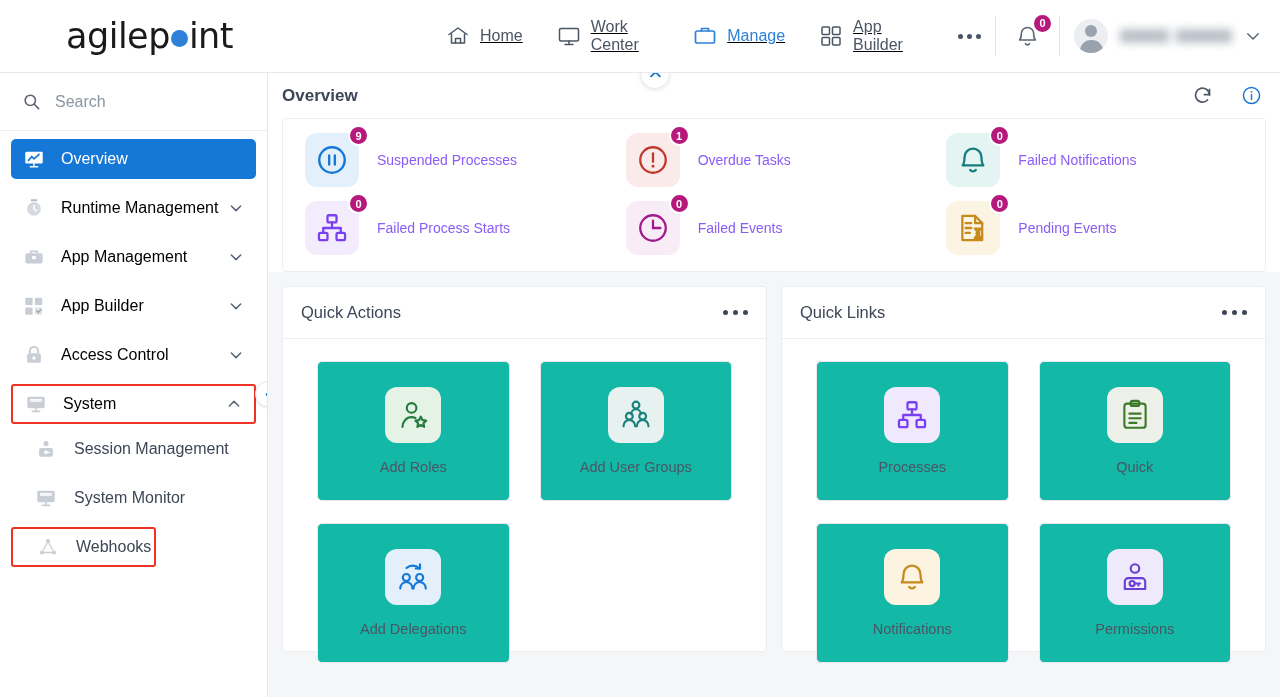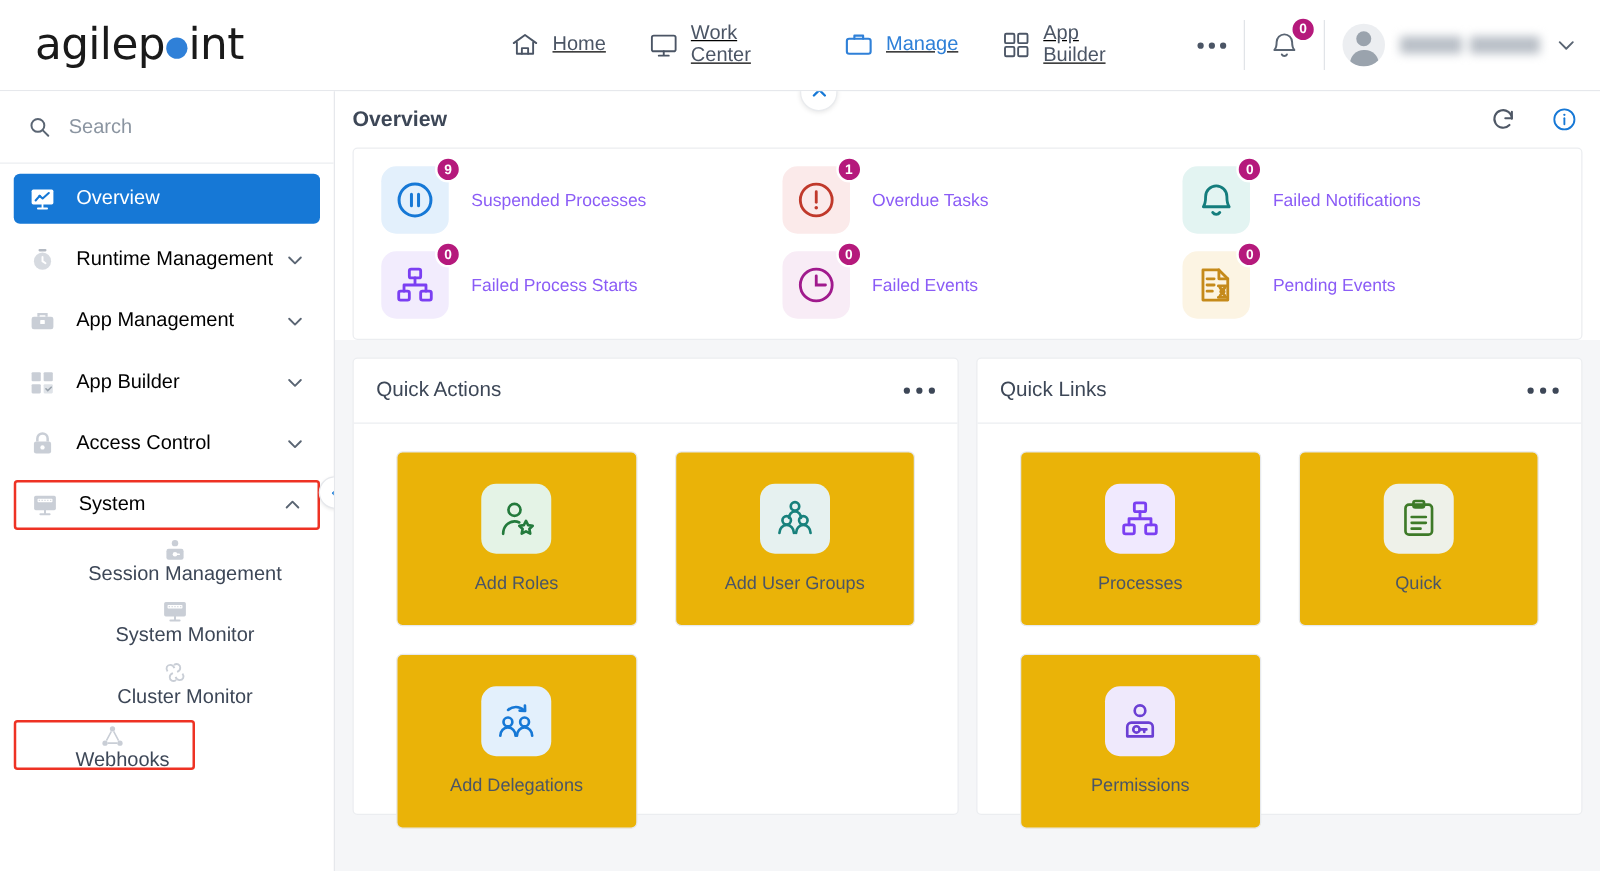--- a/index.html
+++ b/index.html
@@ -7,21 +7,21 @@
     width: 1280px; height: 697px;
     font-family: "Liberation Sans", sans-serif;
     background: #ffffff; overflow: hidden;
   }
   body { position: relative; }
 
   
   .header {
     position: absolute; top: 0; left: 0; width: 1280px; height: 73px;
     background: #ffffff; border-bottom: 1px solid #e6e8ec;
-    display: flex; align-items: center;
+    display: flex; align-items: center; padding-left: 38px;
   }
   .logo-wrap {
     width: 268px; height: 73px; display: flex; align-items: center;
     padding-left: 28px; flex: 0 0 268px;
   }
   .logo-text {
     font-size: 35px; letter-spacing: -0.5px; color: #1a1a1a;
     font-weight: 400; display: flex; align-items: center;
     font-family: "DejaVu Sans", sans-serif;
   }
@@ -108,21 +108,20 @@
   .nav-item.boxed {
     border: 2px solid #ee3224; border-radius: 3px; margin-bottom: 5px;
   }
   .nav-icon { width: 22px; height: 22px; flex: 0 0 22px; display: block; }
   .chev { width: 16px; height: 16px; flex: 0 0 16px; }
 
   .subnav-item {
     display: flex; align-items: center; height: 40px; padding: 0 12px 0 24px;
     cursor: pointer; margin-bottom: 9px; font-size: 16px; color: #3d4757;
     border-radius: 3px;
-    flex-direction: column;
   }
   .subnav-item .nav-label { margin-left: 17px; }
   .subnav-item.boxed {
     border: 2px solid #ee3224; width: 145px;
   }
 
   .collapse-handle {
     position: absolute; left: 255px; top: 308px; width: 26px; height: 26px;
     border-radius: 50%; background: #fff; border: 1px solid #e6e8ec;
     display: flex; align-items: center; justify-content: center; cursor: pointer;
@@ -181,21 +180,21 @@
   }
   .panel-title { font-size: 16.5px; font-weight: 400; color: #3d4757; }
   .panel-dots { margin-left: auto; display: flex; gap: 5px; cursor: pointer; }
   .panel-dots i { width: 5px; height: 5px; border-radius: 50%; background: #3d4757; display: block; }
 
   .tile-grid {
     display: grid; grid-template-columns: 1fr 1fr; gap: 22px 30px;
     padding: 22px 34px;
   }
   .tile {
-    background: #eab308; border: 1px solid #e7e9ec; border-radius: 5px;
+    background: #14b8a6; border: 1px solid #e7e9ec; border-radius: 5px;
     height: 140px; display: flex; flex-direction: column;
     align-items: center; justify-content: center; gap: 16px; cursor: pointer;
   }
   .tile-ico {
     width: 56px; height: 56px; border-radius: 12px;
     display: flex; align-items: center; justify-content: center;
   }
   .tile-label { font-size: 14.5px; color: #4b5565; }
 
   svg { display: block; }
@@ -413,31 +412,20 @@
         <svg width="22" height="22" viewBox="0 0 24 24" fill="none">
           <rect x="2.5" y="4" width="19" height="12.5" rx="1.5" fill="#c9ced6"></rect>
           <rect x="5.5" y="6.5" width="13" height="3" rx="0.6" fill="#ffffff"></rect>
           <path d="M7 7.4v1.2M9.5 7.4v1.2M12 7.4v1.2M14.5 7.4v1.2M17 7.4v1.2" stroke="#c9ced6" stroke-width="0.9"></path>
           <path d="M12 16.5v3M8 20h8" stroke="#c9ced6" stroke-width="1.8" stroke-linecap="round"></path>
         </svg>
       </span>
       <span class="nav-label">System Monitor</span>
     </div>
 
-    <div class="subnav-item">
-      <span class="nav-icon">
-        <svg width="22" height="22" viewBox="0 0 24 24" fill="none" stroke="#c9ced6" stroke-width="1.6">
-          <path d="M11 5.5c2.8-2 5.6-.4 5.6 2.4 0 1.6-1.2 3-2.8 3.6"></path>
-          <path d="M18.5 13c2 2.8.4 5.6-2.4 5.6-1.6 0-3-1.2-3.6-2.8"></path>
-          <path d="M13 18.5c-2.8 2-5.6.4-5.6-2.4 0-1.6 1.2-3 2.8-3.6"></path>
-          <path d="M5.5 11c-2-2.8-.4-5.6 2.4-5.6 1.6 0 3 1.2 3.6 2.8"></path>
-        </svg>
-      </span>
-      <span class="nav-label">Cluster Monitor</span>
-    </div>
 
     <div class="subnav-item boxed">
       <span class="nav-icon">
         <svg width="22" height="22" viewBox="0 0 24 24" fill="none" stroke="#c9ced6" stroke-width="1.4">
           <circle cx="12" cy="5.5" r="2.3" fill="#c9ced6" stroke="none"></circle>
           <circle cx="5.5" cy="18" r="2.3" fill="#c9ced6" stroke="none"></circle>
           <circle cx="18.5" cy="18" r="2.3" fill="#c9ced6" stroke="none"></circle>
           <path d="M11 7.8L6.7 15.8M13 7.8l4.3 8M7.8 18h8.4"></path>
         </svg>
       </span>
@@ -655,20 +643,29 @@
           <div class="tile-ico" style="background:#eef1e9">
             <svg width="34" height="34" viewBox="0 0 24 24" fill="none" stroke="#3d7a28" stroke-width="1.5" stroke-linecap="round" stroke-linejoin="round">
               <rect x="4.5" y="4" width="15" height="17" rx="2"></rect>
               <rect x="9" y="2" width="6" height="3.6" rx="1.1"></rect>
               <path d="M8 11h8M8 14.3h8M8 17.6h5"></path>
             </svg>
           </div>
           <span class="tile-label">Quick</span>
         </div>
 
+        <div class="tile">
+          <div class="tile-ico" style="background:#fcf3e0">
+            <svg width="34" height="34" viewBox="0 0 24 24" fill="none" stroke="#c58a1a" stroke-width="1.6" stroke-linecap="round" stroke-linejoin="round">
+              <path d="M6 10a6 6 0 0 1 12 0c0 4 1.3 5.8 1.3 5.8H4.7S6 14 6 10z"></path>
+              <path d="M10 19a2.4 2.4 0 0 0 4 0"></path>
+            </svg>
+          </div>
+          <span class="tile-label">Notifications</span>
+        </div>
 
         <div class="tile">
           <div class="tile-ico" style="background:#efe9fc">
             <svg width="34" height="34" viewBox="0 0 24 24" fill="none" stroke="#6b3fd4" stroke-width="1.5" stroke-linecap="round" stroke-linejoin="round">
               <circle cx="12" cy="6" r="3"></circle>
               <path d="M4.8 20.5v-5.3c0-1.3 1-2.4 2.3-2.4h9.8c1.3 0 2.3 1.1 2.3 2.4v5.3z"></path>
               <circle cx="10" cy="16.6" r="1.8"></circle>
               <path d="M11.8 16.6h3.8M14.4 16.6v1.4"></path>
             </svg>
           </div>

